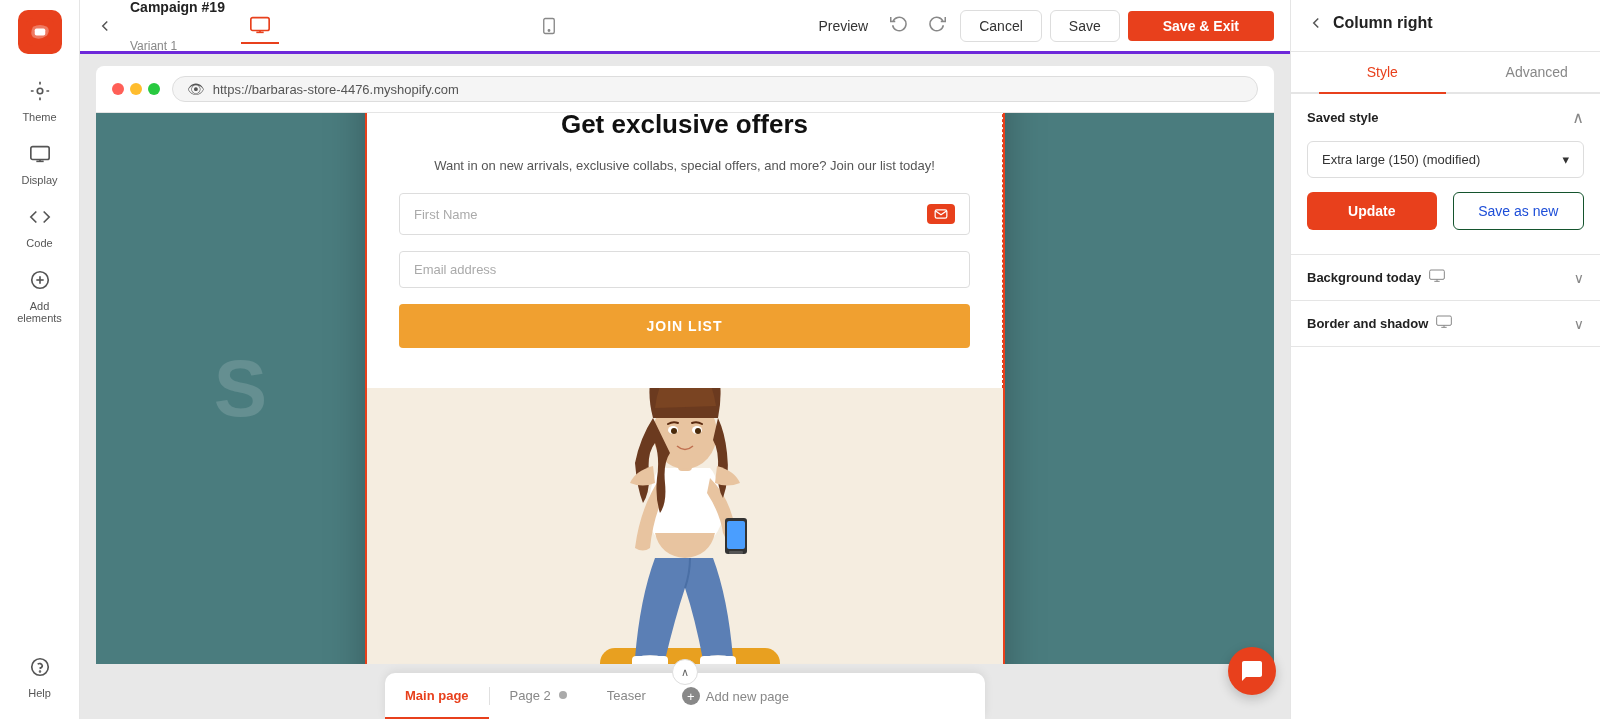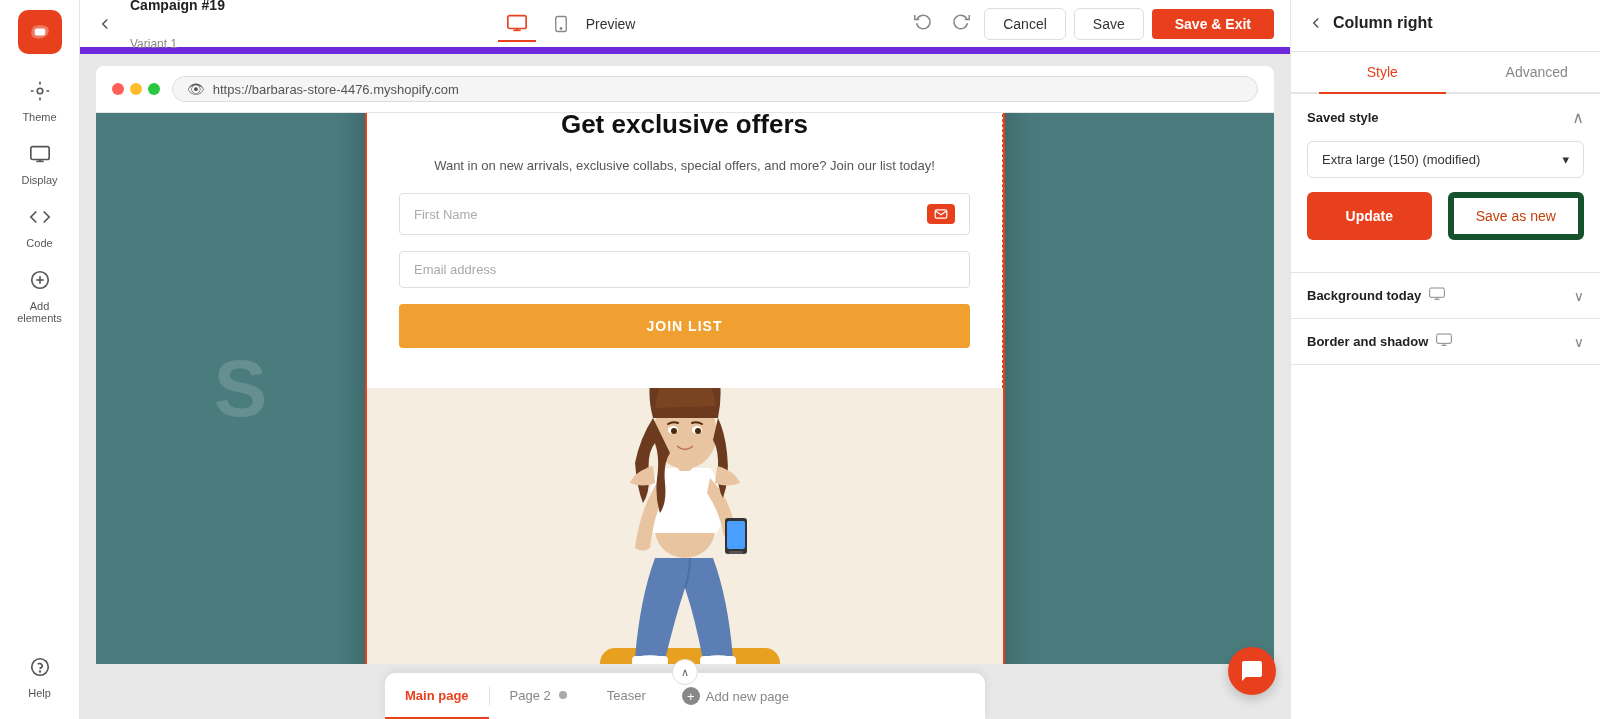--- a/index.html
+++ b/index.html
@@ -47,21 +47,21 @@
     .main-area {
       flex: 1;
       display: flex;
       flex-direction: column;
       overflow: hidden;
     }
 
     
     .top-header {
       background: #fff;
-      border-bottom: 7px solid #6d28d9;
+      border-bottom: 3px solid #6d28d9;
       height: 54px;
       display: flex;
       align-items: center;
       padding: 0 16px;
       gap: 16px;
     }
     .back-btn {
       background: none;
       border: none;
       cursor: pointer;
@@ -69,21 +69,21 @@
       color: #555;
       display: flex;
       align-items: center;
     }
     .campaign-info { flex: 0 0 auto; }
     .campaign-title { font-size: 14px; font-weight: 600; color: #222; }
     .campaign-variant { font-size: 12px; color: #888; margin-top: 24px; }
     .header-center {
       flex: 1;
       display: flex;
-      justify-content: center;
+      justify-content: space-between;
       align-items: center;
       gap: 8px;
     }
     .device-btn {
       background: none;
       border: none;
       cursor: pointer;
       padding: 6px 8px;
       border-radius: 4px;
       color: #888;
@@ -117,21 +117,21 @@
       border-radius: 6px;
       padding: 7px 18px;
       cursor: pointer;
       font-size: 14px;
       color: #333;
     }
     .save-exit-btn {
       background: #e8401c;
       border: none;
       border-radius: 4px;
-      padding: 7px 23px;
+      padding: 7px 35px;
       cursor: pointer;
       font-size: 14px;
       color: #fff;
       font-weight: 600;
     }
 
     
     .canvas-area {
       flex: 1;
       display: flex;
@@ -353,41 +353,41 @@
       display: flex;
       align-items: center;
       justify-content: space-between;
       font-size: 13px;
       color: #333;
       cursor: pointer;
     }
     .action-row {
       display: flex;
       gap: 16px;
-      margin: 0 16px 32px 16px;
+      margin: 0 16px 24px 16px;
       border-radius: 10px;
     }
     .update-btn {
       flex: 1;
       background: #e8401c;
       border: none;
       border-radius: 6px;
       padding: 10px;
       color: #fff;
       font-size: 14px;
       font-weight: 600;
       cursor: pointer;
     }
     .save-as-new-btn {
       flex: 1;
       background: #fff;
-      border: 6px solid #14532d;
+      border: 1px solid #14532d;
       border-radius: 6px;
       padding: 10px;
-      color: #c2410c;
+      color: #1d4ed8;
       font-size: 14px;
       cursor: pointer;
     }
     .panel-divider { height: 1px; background: #e5e5e5; margin: 0; }
     .panel-accordion {
       display: flex;
       align-items: center;
       justify-content: space-between;
       padding: 14px 16px;
       cursor: pointer;

